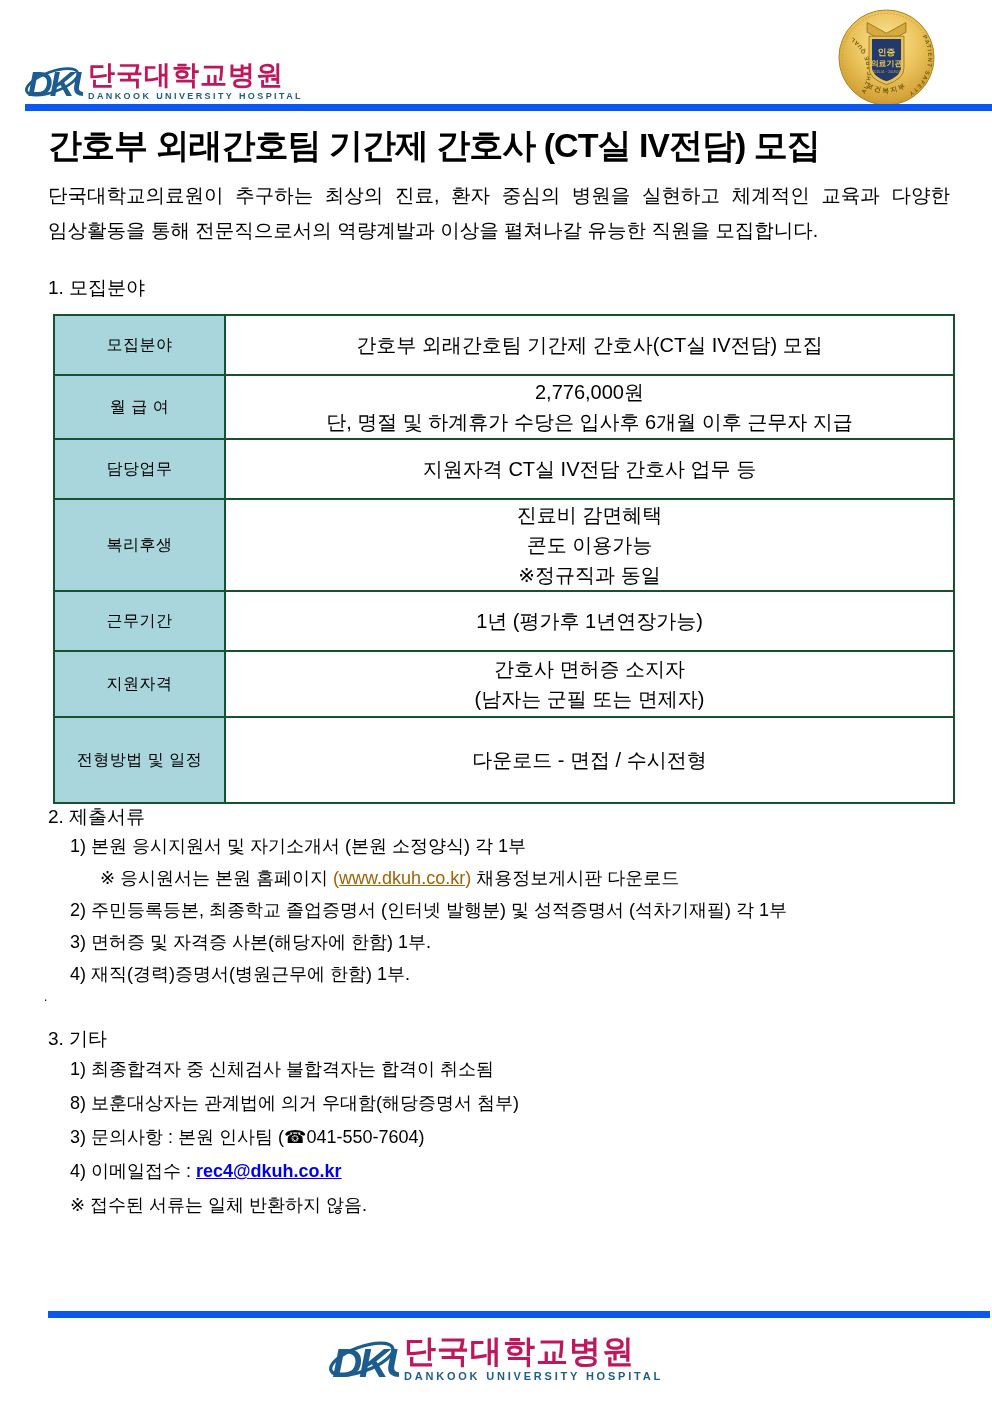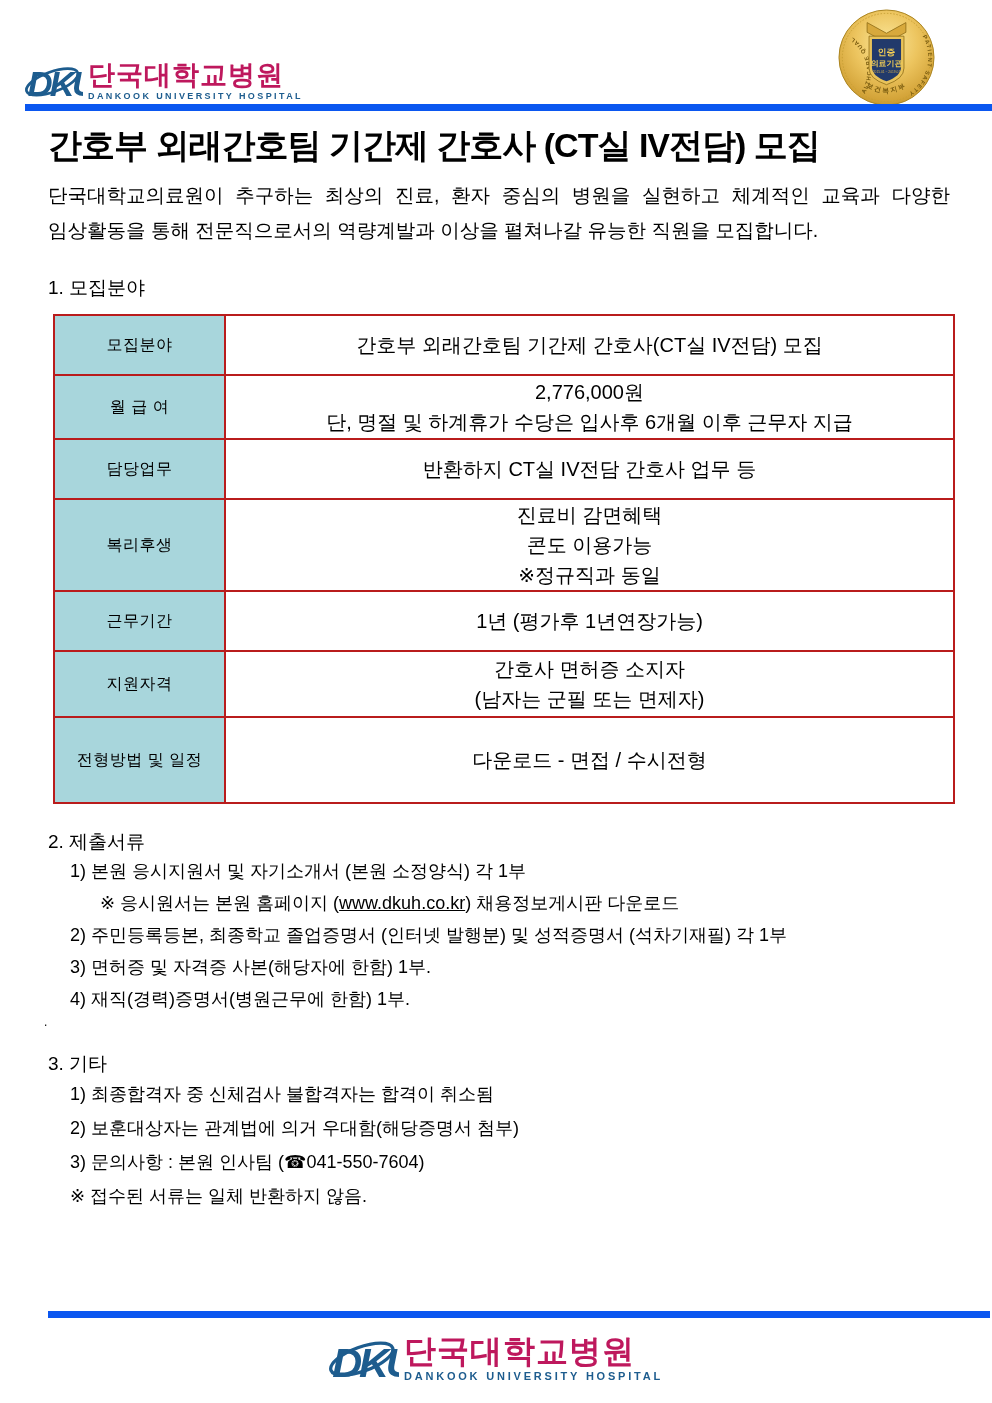--- a/index.html
+++ b/index.html
@@ -30,46 +30,46 @@
   }
   .intro {
     margin:11px 42px 0 48px;
     font-size:19.5px; font-weight:500; line-height:1.82;
     text-align:justify; word-break:keep-all;
   }
 
   
   .sec-heading { margin-left:48px; font-size:19px; font-weight:500; }
   .sh1 { margin-top:27px; }
-  .sh2 { margin-top:25px; }
+  .sh2 { }
   .sh3 { margin-top:24px; }
 
   
   table.recruit {
     margin:13px 0 0 53px; width:902px;
     border-collapse:collapse; table-layout:fixed;
   }
-  table.recruit td { border:2px solid #b91c1c; }
+  table.recruit td { border:2px solid #14532d; }
   td.lbl {
     width:171px; background:#a8d6dc; text-align:center;
     font-size:16px; font-weight:500; letter-spacing:0.5px; word-break:keep-all;
   }
   td.val { text-align:center; font-size:20px; font-weight:500; }
   td .cline { line-height:30px; }
   tr.h60 td { height:60px; } tr.h64 td { height:64px; }
   tr.h90 td { height:90px; } tr.h66 td { height:66px; } tr.h70 td { height:86px; }
 
   
   .sec-body { margin-left:48px; font-size:18px; font-weight:500; }
   .s2 .li { padding-left:22px; line-height:32px; word-break:keep-all; }
   .s2 .note { padding-left:52px; line-height:32px; }
   .s3 .li { padding-left:22px; line-height:34px; }
   .stray { margin:2px 0 0 44px; font-size:12px; line-height:10px; }
 
-  a.plink, a.plink span { color:#000000; }
+  a.plink, a.plink span { color:#a16207; }
   a.plink { text-decoration:none; }
   a.plink .url { text-decoration:underline; }
   a.blink { color:#0000ee; text-decoration:underline; font-weight:600; }
 
   
   .footer-bar { position:absolute; left:48px; right:2px; top:1311px; height:7px; background:#0b57f0; }
   .footer-brand-wrap { position:absolute; top:1330px; left:0; width:100%; display:flex; justify-content:center; }
   .brand.ftr .brand-kr { font-size:32px; }
   .brand.ftr .brand-en { font-size:11px; letter-spacing:2.8px; margin-top:4px; }
 </style>
@@ -145,21 +145,21 @@
       <tr class="h64">
         <td class="lbl">월 급 여</td>
         <td class="val">
           <div class="cline">2,776,000원</div>
           <div class="cline">단, 명절 및 하계휴가 수당은 입사후 6개월 이후 근무자 지급</div>
         </td>
       </tr>
       <tr class="h60">
         <td class="lbl">담당업무</td>
         <td class="val">
-            <div class="cline">반환하지 CT실 IV전담 간호사 업무 등</div>
+            <div class="cline">지원자격 CT실 IV전담 간호사 업무 등</div>
           </td>
       </tr>
       <tr class="h90">
         <td class="lbl">복리후생</td>
         <td class="val">
           <div class="cline">진료비 감면혜택</div>
           <div class="cline">콘도 이용가능</div>
           <div class="cline">※정규직과 동일</div>
         </td>
       </tr>
@@ -192,22 +192,23 @@
     <div class="li">2) 주민등록등본, 최종학교 졸업증명서 (인터넷 발행분) 및 성적증명서 (석차기재필) 각 1부</div>
     <div class="li">3) 면허증 및 자격증 사본(해당자에 한함) 1부.</div>
     <div class="li">4) 재직(경력)증명서(병원근무에 한함) 1부.</div>
   </div>
 
   <div class="stray">.</div>
 
   <div class="sec-heading sh3">3. 기타</div>
   <div class="sec-body s3">
     <div class="li">1) 최종합격자 중 신체검사 불합격자는 합격이 취소됨</div>
-    <div class="li">2) 보훈대상자는 관계법에 의거 우대함(해당증명서 첨부)</div>
+    <div class="li">8) 보훈대상자는 관계법에 의거 우대함(해당증명서 첨부)</div>
     <div class="li">3) 문의사항 : 본원 인사팀 (☎041-550-7604)</div>
+    <div class="li"><span>4) 이메일접수 : </span><a class="blink" href="#">rec4@dkuh.co.kr</a></div>
     <div class="li">※ 접수된 서류는 일체 반환하지 않음.</div>
   </div>
 
   <div class="footer-bar"></div>
   <div class="footer-brand-wrap">
     <div class="brand ftr">
       <span class="brand-mark">
         <svg width="70" height="56" viewBox="0 0 64 50">
           <ellipse cx="30" cy="26" rx="30" ry="11" fill="none" stroke="#1d5c8e" stroke-width="3" transform="rotate(-20 30 26)"></ellipse>
           <text x="3" y="42" font-size="38" font-weight="bold" font-style="italic" font-family="Liberation Sans, sans-serif" letter-spacing="-3" fill="#1d5c8e">DKU</text>

